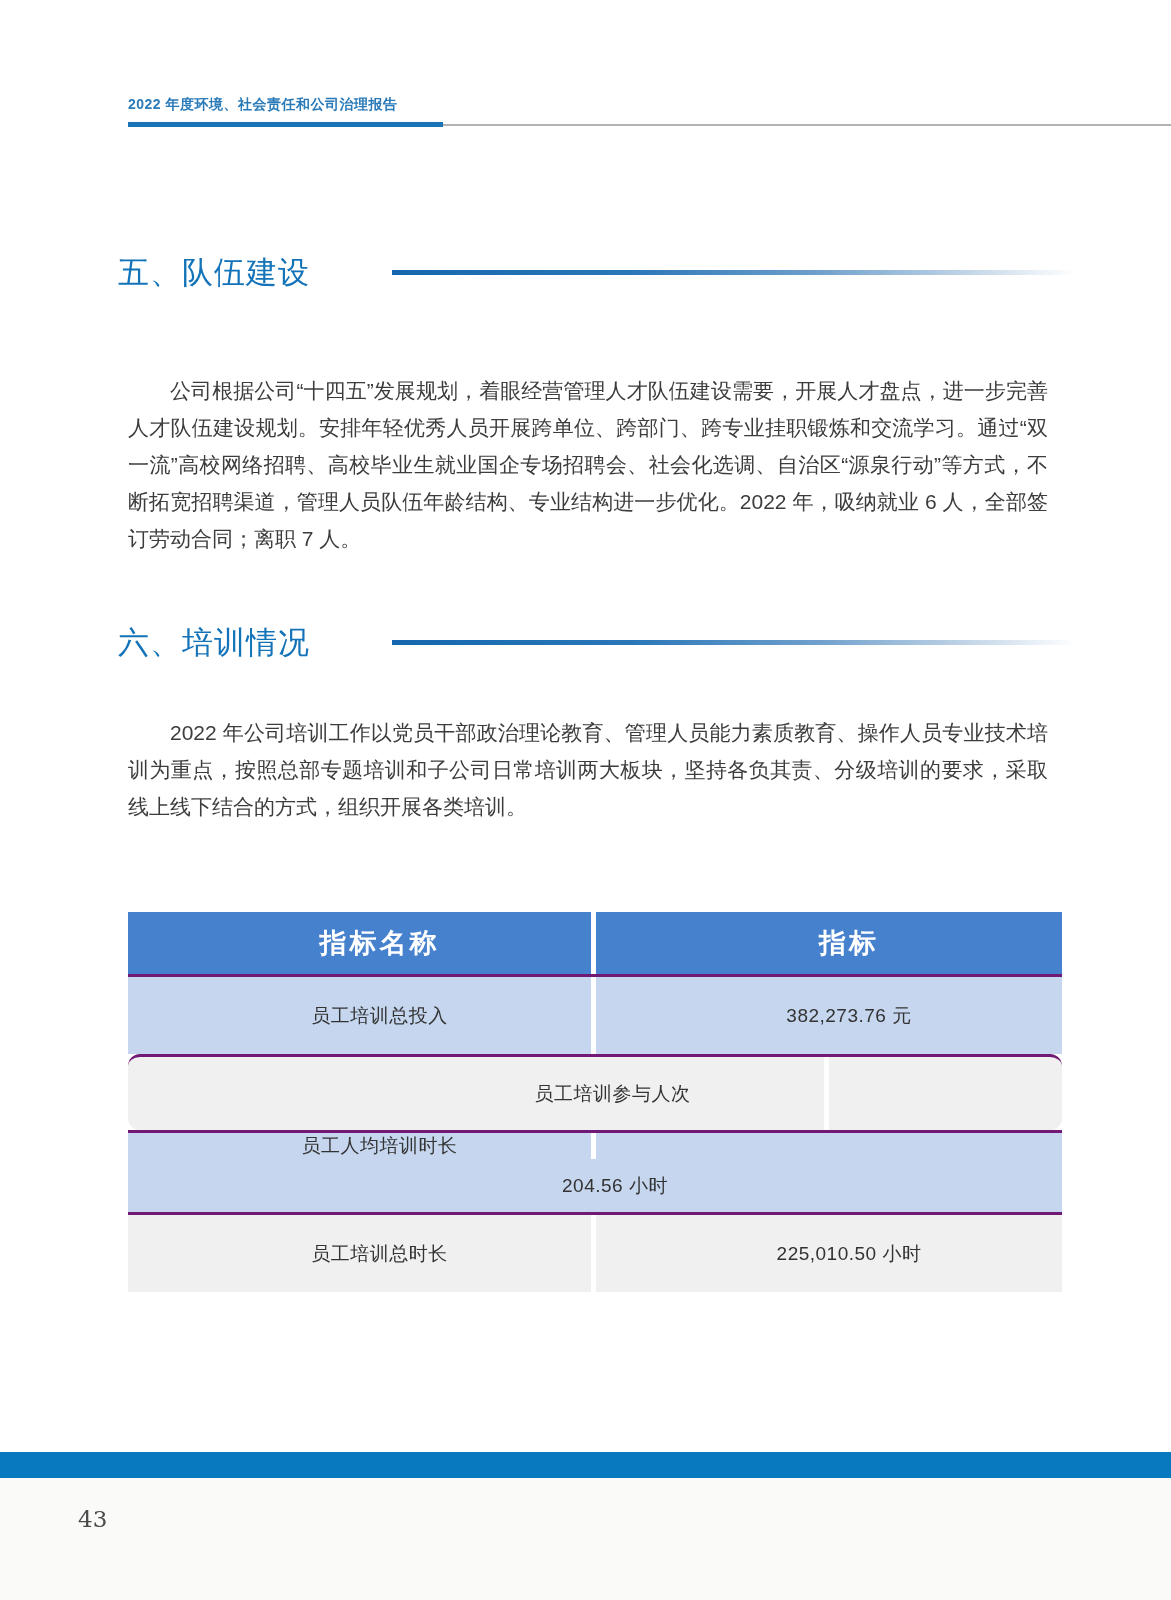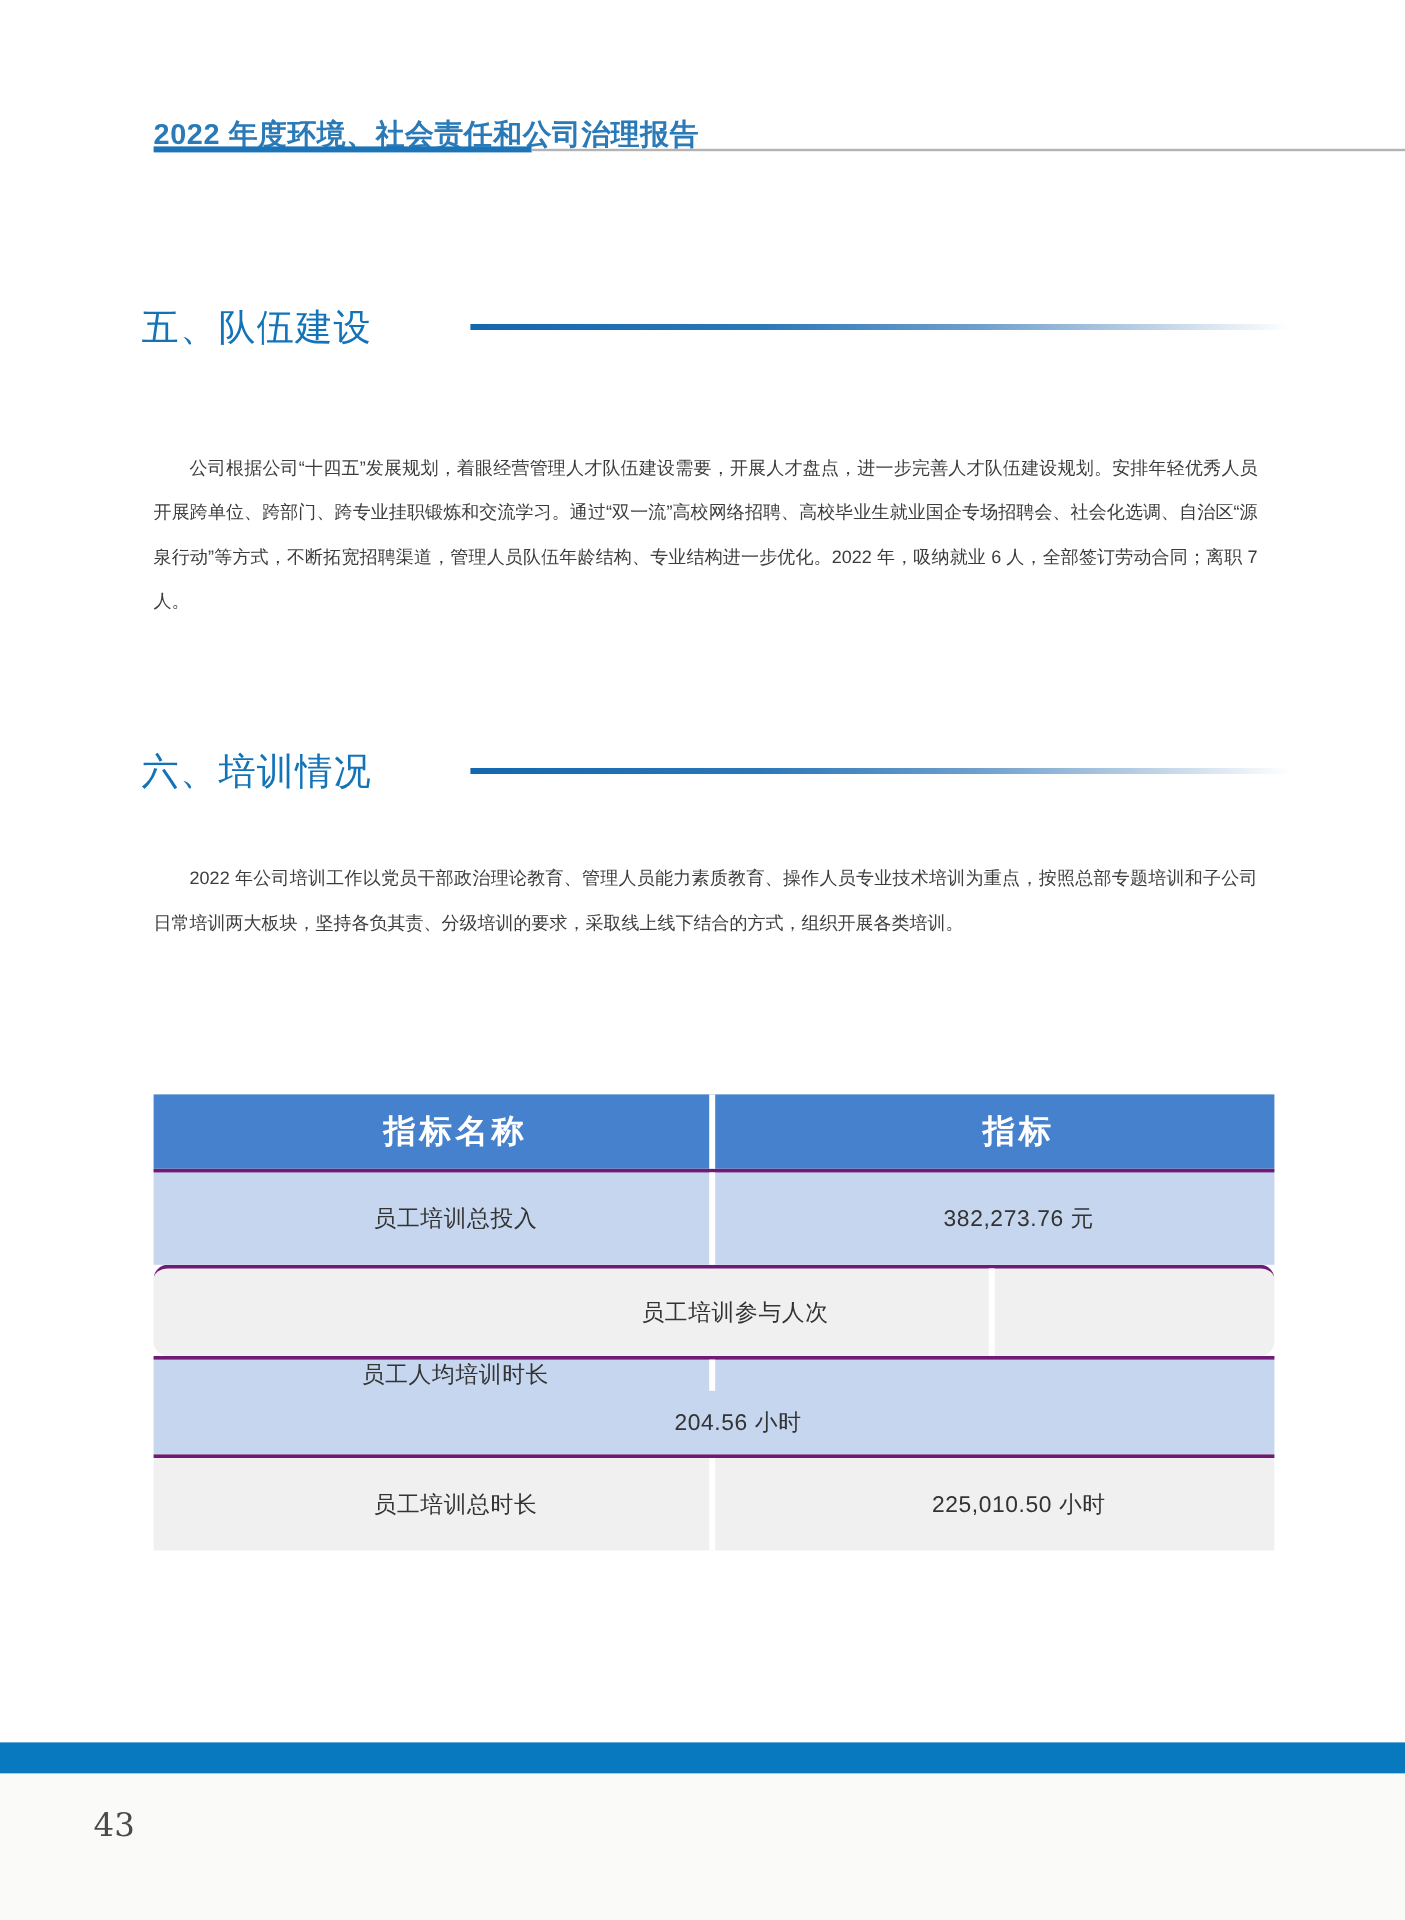--- a/index.html
+++ b/index.html
@@ -10,21 +10,21 @@
     background: #ffffff;
     font-family: "Liberation Sans", "DejaVu Sans", sans-serif;
     overflow: hidden;
   }
 
   
   .doc-header-title {
     position: absolute;
     left: 128px;
     top: 96px;
-    font-size: 24px;
+    font-size: 14px;
     font-weight: 600;
     color: #2a7ab8;
     letter-spacing: 0.5px;
     white-space: nowrap;
   }
   .doc-header-rule-blue {
     position: absolute;
     left: 128px;
     top: 122px;
     width: 315px;
@@ -62,21 +62,21 @@
       #b9cfe4 82%, rgba(255,255,255,0) 100%);
   }
   .rule-1 { top: 270px; }
   .rule-2 { top: 640px; }
 
   
   .body-paragraph {
     position: absolute;
     left: 128px;
     width: 920px;
-    font-size: 15px;
+    font-size: 21px;
     line-height: 37px;
     color: #3c3c3c;
     text-align: justify;
     text-indent: 2em;
   }
   .para-1 { top: 372px; }
   .para-2 { top: 714px; }
 
   
   .kpi-table {
@@ -127,21 +127,21 @@
     top: 1478px;
     width: 1171px;
     height: 122px;
     background: #fafaf9;
   }
   .page-number {
     position: absolute;
     left: 78px;
     top: 28px;
     font-family: "DejaVu Serif", "Liberation Serif", serif;
-    font-size: 27px;
+    font-size: 23px;
     color: #4b4b4b;
   }
 </style>
 </head>
 <body>
 
 <div class="page">
 
   <div class="doc-header-title">2022 年度环境、社会责任和公司治理报告</div>
   <div class="doc-header-rule-blue"></div>

